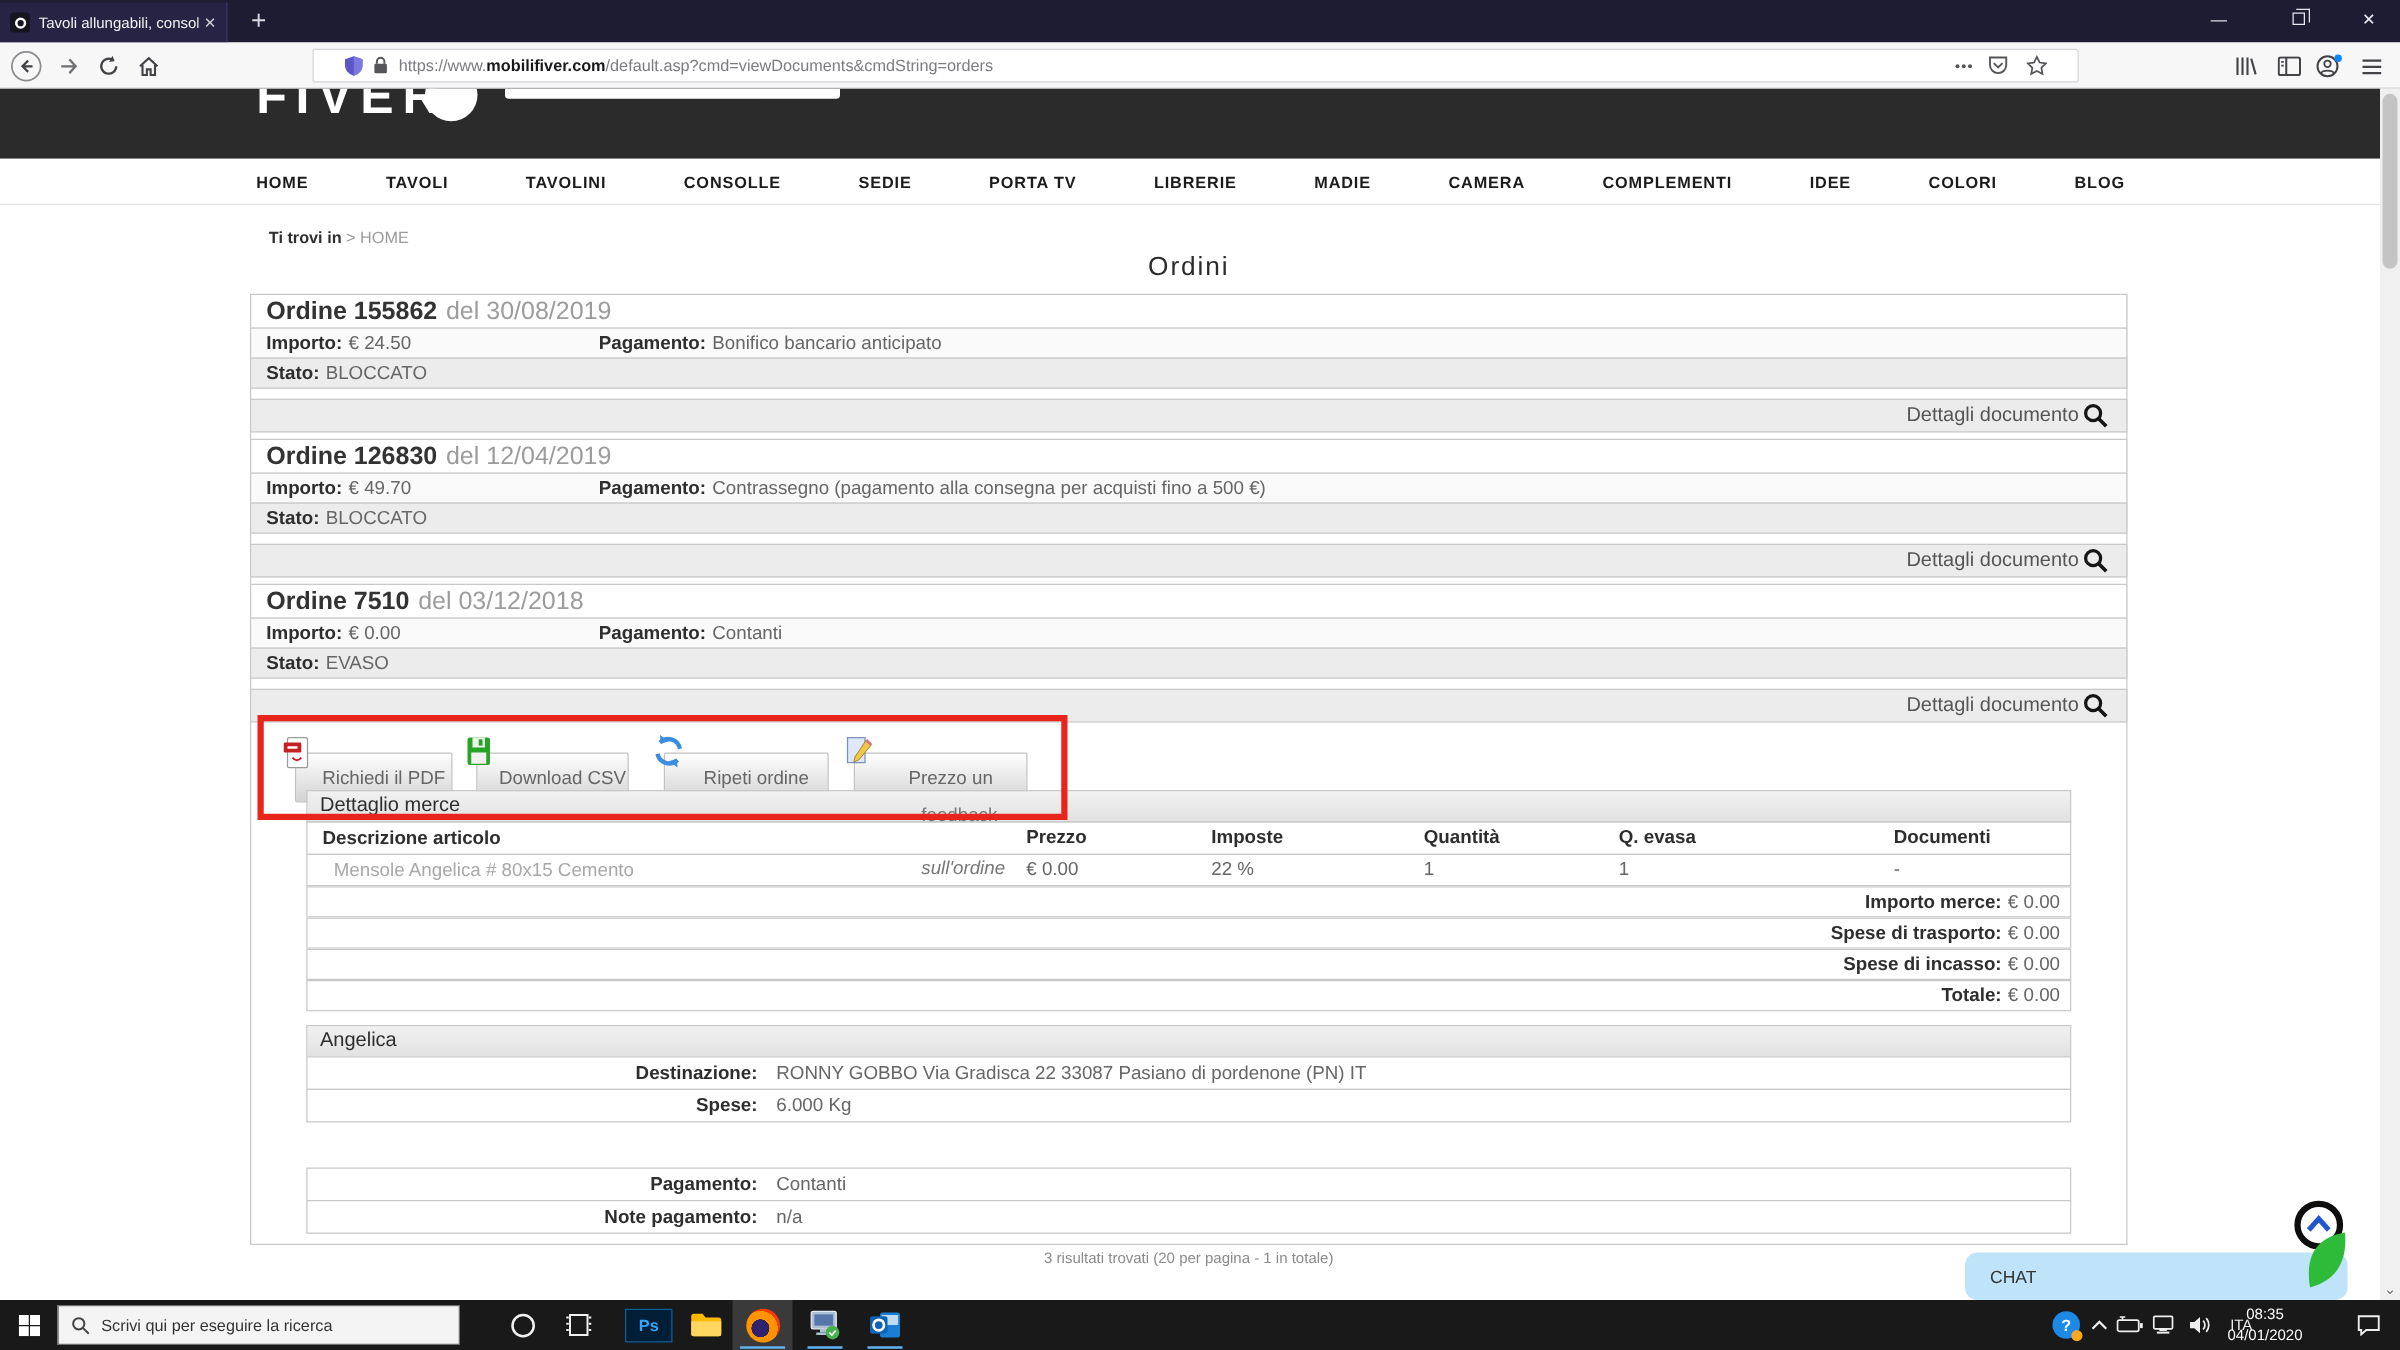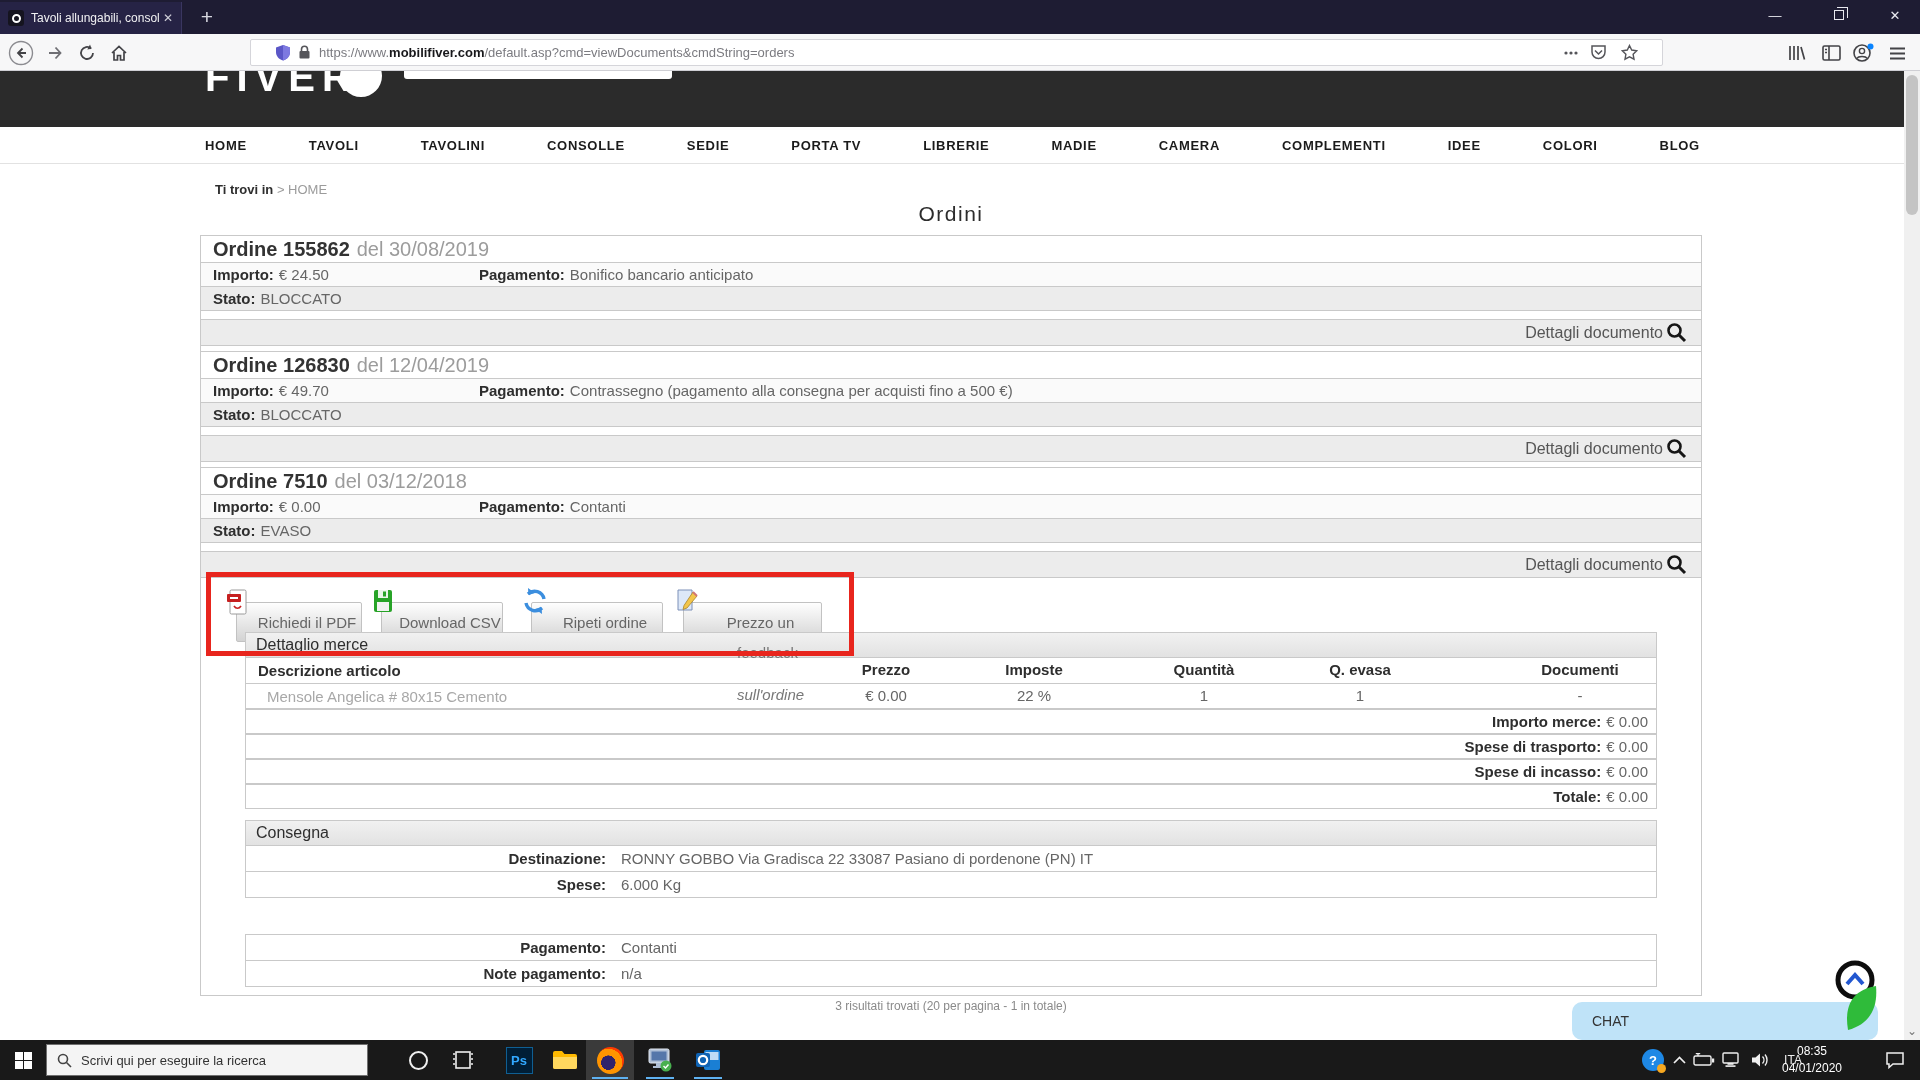--- a/index.html
+++ b/index.html
@@ -46,21 +46,21 @@
   .row{border:1px solid #c9c9c9;background:#fff;font-size:15px;color:#666;padding:3px 12px;display:flex;align-items:center;}
   .row .lbl{color:#2e2e2e;font-weight:bold;margin-right:5px;}
   .ohead{font-size:20px;color:#333;font-weight:bold;}
   .ohead .odate{color:#9c9c9c;font-weight:normal;margin-left:7px;}
   .grayrow{background:#ececec;}
   .dettagli{justify-content:flex-end;padding-right:14px;font-size:16px;color:#555;gap:3px;}
   .paycell{position:absolute;left:278px;display:flex;}
 
   .gbar{background:linear-gradient(#f1f1f1,#e2e2e2);border:1px solid #c9c9c9;font-size:16px;color:#2e2e2e;
         padding:2px 10px;display:flex;align-items:center;}
-  .cell{position:absolute;top:3px;text-align:center;font-size:15px;}
+  .cell{position:absolute;top:3px;text-align:left;font-size:15px;}
   .hcell{color:#2e2e2e;font-weight:bold;}
   .trow{justify-content:flex-end;padding-right:8px;}
 
   .actbtn{background:linear-gradient(#fefefe,#d3d3d3);border:1px solid #c2c2c2;border-radius:2px;color:#666;
           font-size:15px;display:flex;align-items:center;justify-content:center;padding-left:16px;z-index:2;}
   .redbox{border:5px solid #e8251d;z-index:6;pointer-events:none;}
   .floattxt{color:#777;font-size:15px;z-index:5;}
 
   .footer{left:200px;top:999px;width:1502px;text-align:center;font-size:12px;color:#8a8a8a;}
 
@@ -72,21 +72,21 @@
   .vthumb{position:absolute;left:2px;top:4px;width:12px;height:140px;background:#c4c4c4;border-radius:6px;}
   .varrow{position:absolute;left:0;bottom:2px;width:16px;text-align:center;color:#777;font-size:12px;}
 
   
   .taskbar{left:0;top:1040px;width:1920px;height:40px;background:#191919;display:flex;align-items:center;color:#eee;}
   .tbsearch{position:absolute;left:46px;top:4px;width:322px;height:32px;background:#f4f4f4;border:1px solid #6f6f6f;
             display:flex;align-items:center;padding:0 10px;gap:9px;color:#333;font-size:13px;}
   .tbtile{position:absolute;top:0;height:40px;display:flex;align-items:center;justify-content:center;}
   .fxtile{background:#3a3a3a;}
   .underline{position:absolute;top:37px;height:2px;background:#5fb2f2;}
-  .pstile{width:27px;height:27px;background:#001e36;border:1px solid #0f5f93;color:#31a8ff;font-size:13px;font-weight:bold;
+  .pstile{width:38px;height:27px;background:#001e36;border:1px solid #0f5f93;color:#31a8ff;font-size:13px;font-weight:bold;
           display:flex;align-items:center;justify-content:center;}
   .helpcircle{width:22px;height:22px;border-radius:50%;background:#1e88e5;color:#fff;font-size:13px;font-weight:bold;
               display:flex;align-items:center;justify-content:center;position:relative;}
   .helpdot{position:absolute;right:-2px;bottom:-2px;width:9px;height:9px;border-radius:50%;background:#f6a821;}
   .clock{position:absolute;right:60px;top:3px;width:96px;text-align:center;font-size:12px;line-height:17px;color:#fff;}
 </style>
 </head>
 <body>
 
 <div class="screen">
@@ -376,21 +376,21 @@
   <div class="abs row trow" style="left:245px;top:759px;width:1412px;height:25px;">
     <span class="lbl">Spese di incasso:</span>
       <span>€ 0.00</span>
   </div>
   <div class="abs row trow" style="left:245px;top:784px;width:1412px;height:25px;">
     <span class="lbl">Totale:</span>
       <span>€ 0.00</span>
   </div>
 
   <div class="abs gbar" style="left:245px;top:820px;width:1412px;height:26px;">
-    <span>Consegna</span>
+    <span>Angelica</span>
   </div>
   <div class="abs row" style="left:245px;top:845px;width:1412px;height:27px;">
     <span class="lbl" style="position:absolute;left:0;width:360px;text-align:right;">Destinazione:</span>
     <span style="position:absolute;left:375px;">RONNY GOBBO Via Gradisca 22 33087 Pasiano di pordenone (PN) IT</span>
   </div>
   <div class="abs row" style="left:245px;top:871px;width:1412px;height:27px;">
     <span class="lbl" style="position:absolute;left:0;width:360px;text-align:right;">Spese:</span>
     <span style="position:absolute;left:375px;">6.000 Kg</span>
   </div>
 

